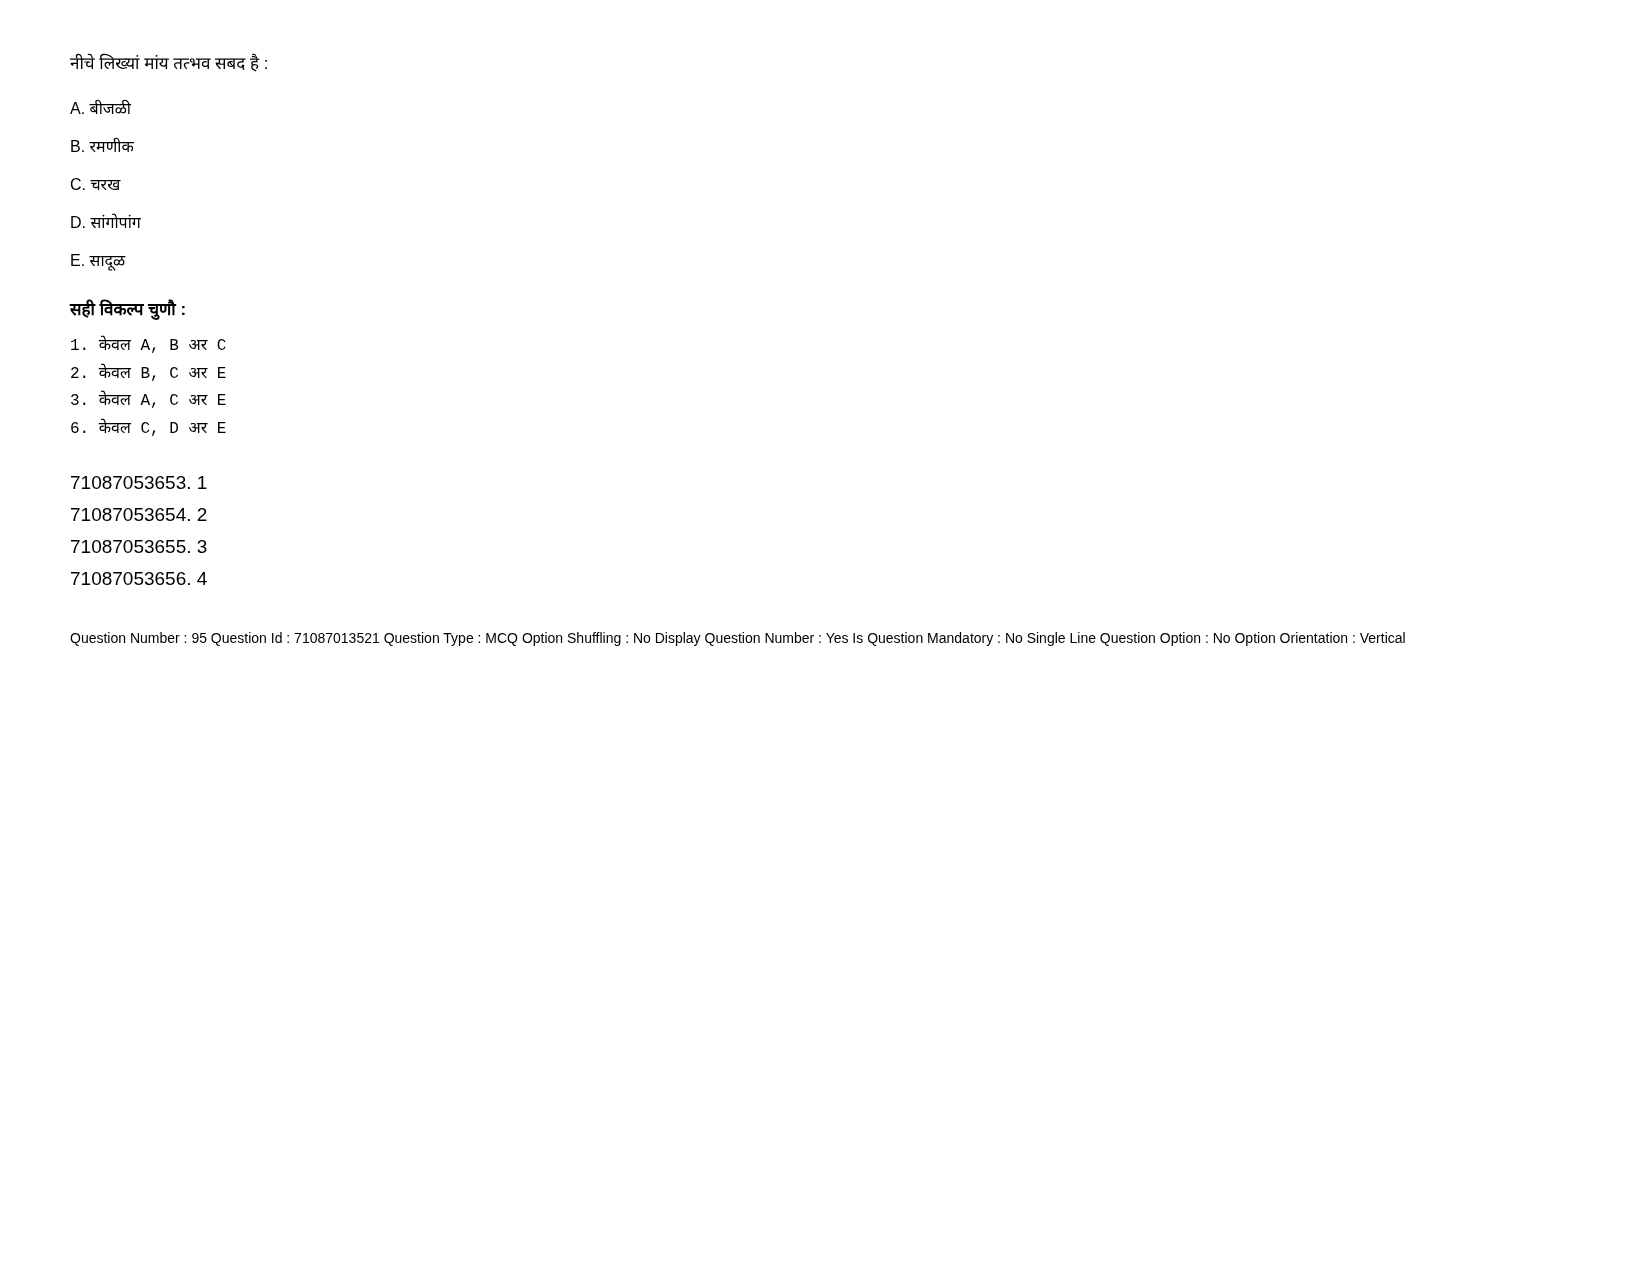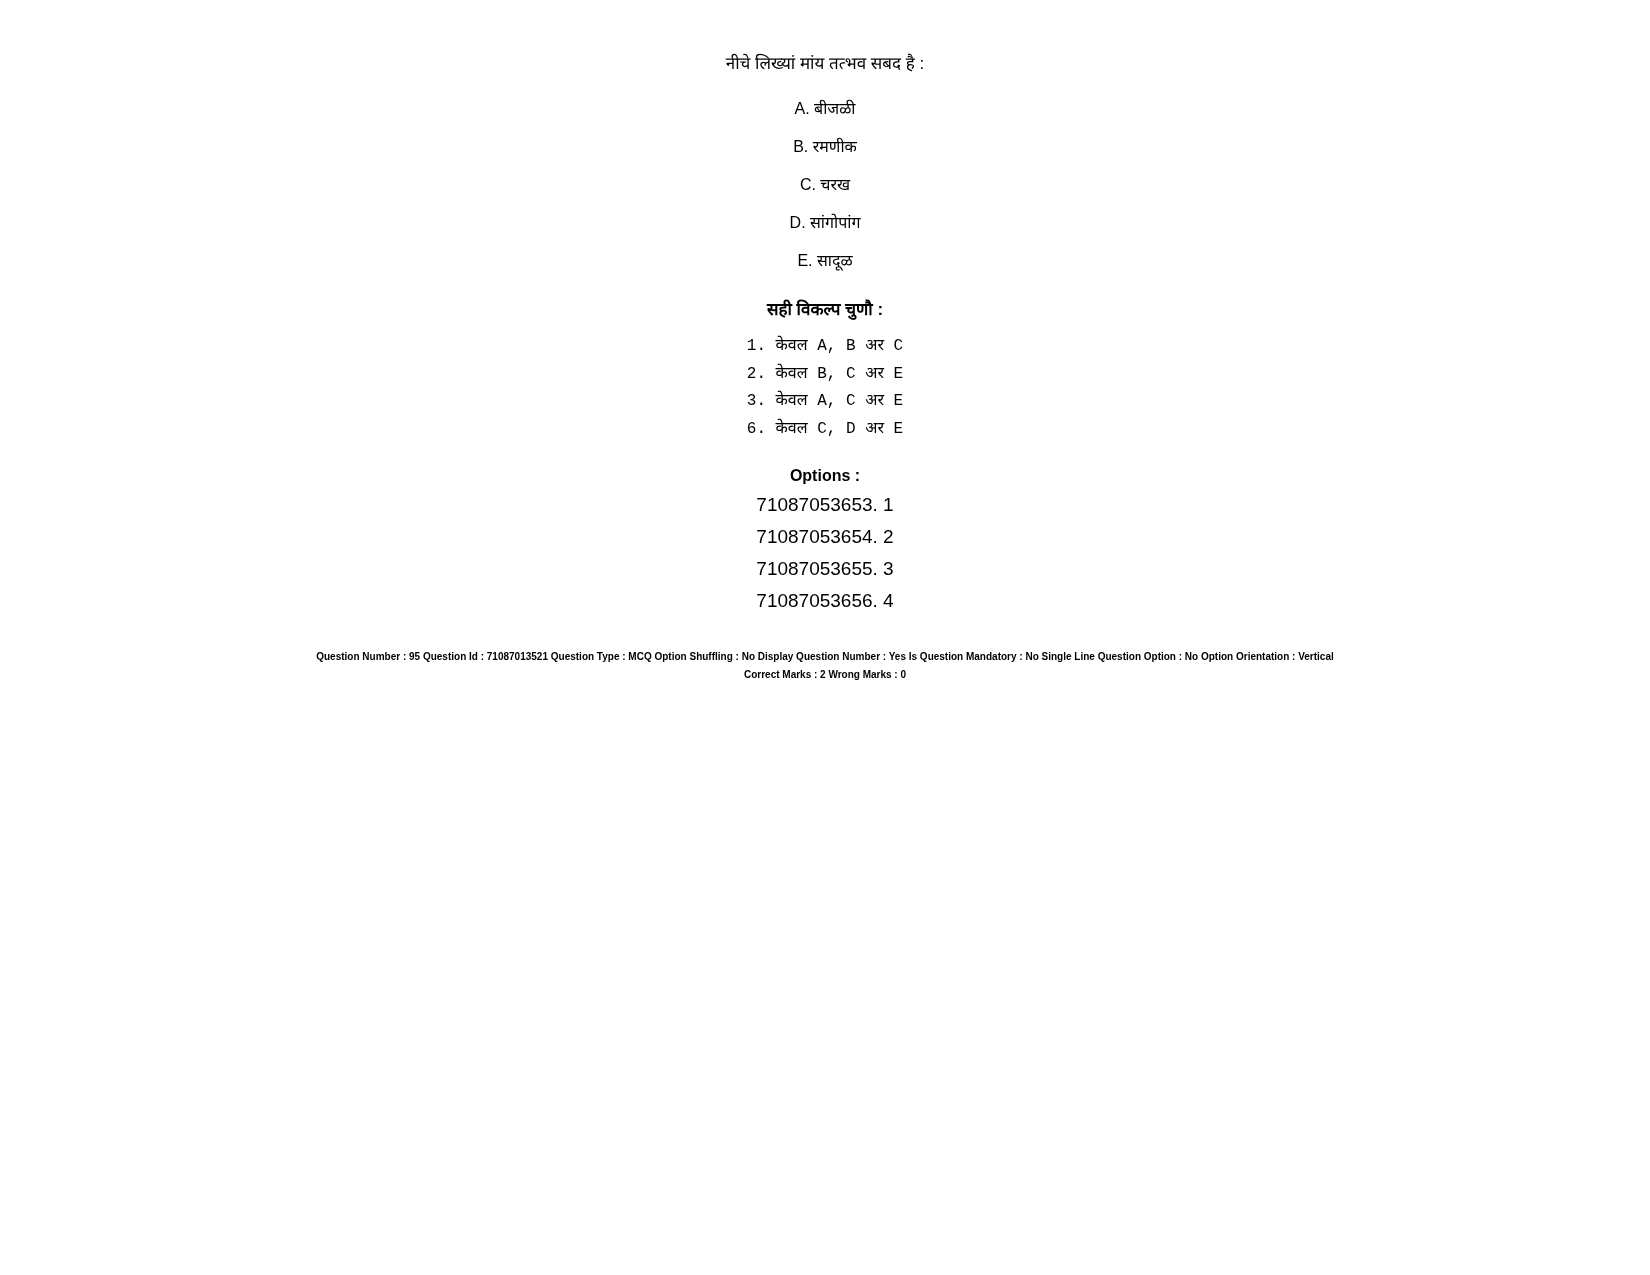--- a/index.html
+++ b/index.html
@@ -1,19 +1,18 @@
 <!DOCTYPE html>
 <html><head>
   <meta charset="utf-8">
   <style>
     * {
       margin: 0;
       padding: 0;
       box-sizing: border-box;
-      text-align: center;
     }
     body {
       background: #ffffff;
       font-family: Arial, sans-serif;
       font-size: 16px;
       color: #000000;
       width: 1650px;
       min-height: 1275px;
       padding: 50px 70px;
     }
@@ -46,22 +45,22 @@
       font-size: 16px;
       font-weight: bold;
       margin-bottom: 4px;
     }
     .option-id-line {
       font-size: 19px;
       line-height: 1.7;
     }
     .meta-section {
       margin-top: 30px;
-      font-size: 10px;
-      font-weight: bold;
+      font-size: 14px;
+      font-weight: normal;
       line-height: 1.8;
     }
   </style>
 </head>
 <body>
 
 <div class="question-text">नीचे लिख्यां मांय तत्भव सबद है :</div>
 
 <div class="option-line">A. बीजळी</div>
 <div class="option-line">B. रमणीक</div>
@@ -70,23 +69,21 @@
 <div class="option-line">E. सादूळ</div>
 
 <div class="choose-label">सही विकल्प चुणौ :</div>
 
 <div class="choice-item">1. केवल A, B अर C</div>
 <div class="choice-item">2. केवल B, C अर E</div>
 <div class="choice-item">3. केवल A, C अर E</div>
 <div class="choice-item">6. केवल C, D अर E</div>
 
 <div class="options-section">
-  <div class="options-header">Options :</div>
   <div class="option-id-line">71087053653. 1</div>
   <div class="option-id-line">71087053654. 2</div>
   <div class="option-id-line">71087053655. 3</div>
   <div class="option-id-line">71087053656. 4</div>
 </div>
 
 <div class="meta-section">
   <div>Question Number : 95 Question Id : 71087013521 Question Type : MCQ Option Shuffling : No Display Question Number : Yes Is Question Mandatory : No Single Line Question Option : No Option Orientation : Vertical</div>
-  <div>Correct Marks : 2 Wrong Marks : 0</div>
 </div>
 
 </body></html>

